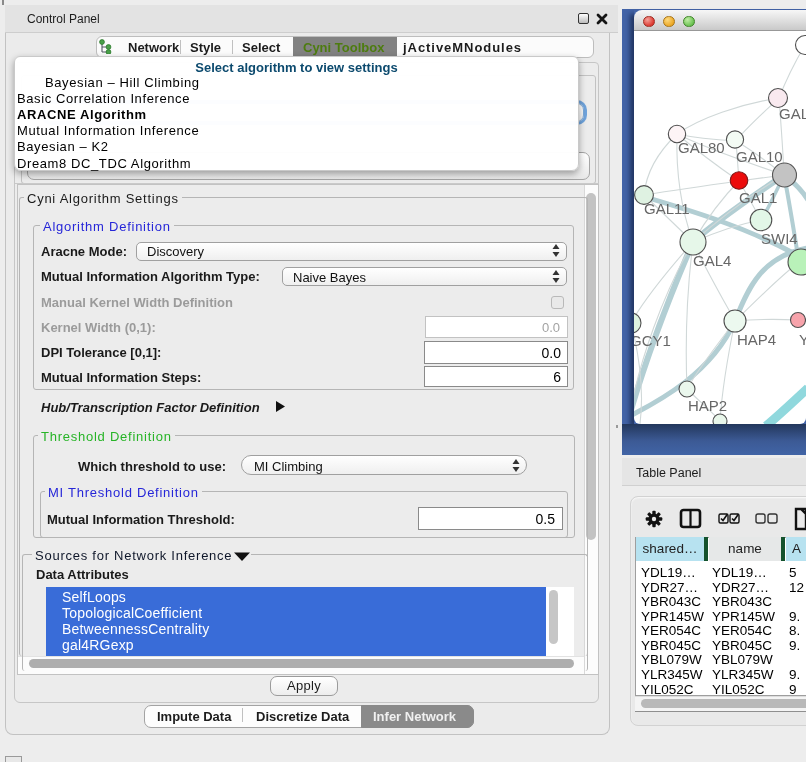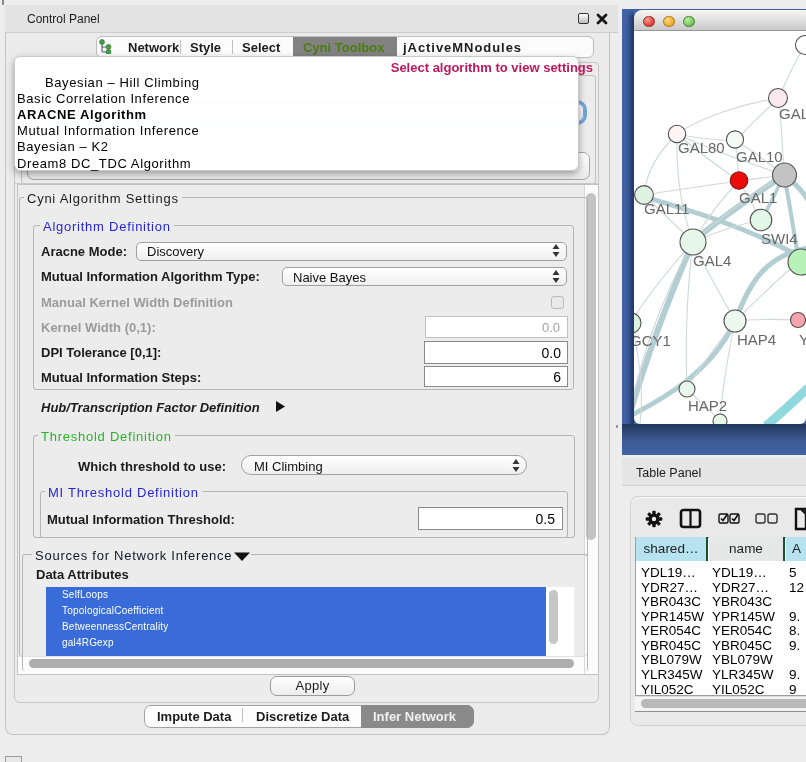--- a/index.html
+++ b/index.html
@@ -33,45 +33,45 @@
 .gtitle { position:absolute; background:#ececec; padding:0 3px; font-size:13px; letter-spacing:0.75px; line-height:15px; white-space:nowrap; }
 
 .flabel { position:absolute; font-weight:bold; font-size:13px; color:#1a1a1a; white-space:nowrap; }
 .dis { color:#9b9b9b; }
 .combo { position:absolute; background:linear-gradient(#ffffff,#efefef); border:1px solid #a0a0a0; }
 .combo-txt { position:absolute; font-size:13px; color:#111; }
 .tf { position:absolute; background:#fff; text-align:right; font-size:13px; }
 
 #srclist { left:46px; top:587px; width:528px; height:69px; background:#fff; }
 #srcblue { position:absolute; left:0; top:0; width:500px; height:69px; background:#396cd8; }
-.li { position:absolute; left:16px; color:#fff; font-size:10px; letter-spacing:0.2px; white-space:nowrap; }
+.li { position:absolute; left:16px; color:#fff; font-size:14px; letter-spacing:0.2px; white-space:nowrap; }
 #listthumb { position:absolute; left:503px; top:3px; width:9px; height:54px; background:#c6c6c6; border-radius:4.5px; }
 
-#apply { left:270px; top:676px; width:85px; height:20px; border:1px solid #9b9b9b; border-radius:7px; background:linear-gradient(#ffffff,#ededed); text-align:center; line-height:18px; font-size:13px; letter-spacing:0.3px; color:#1c1c1c; }
+#apply { left:270px; top:676px; width:68px; height:20px; border:1px solid #9b9b9b; border-radius:7px; background:linear-gradient(#ffffff,#ededed); text-align:center; line-height:18px; font-size:13px; letter-spacing:0.3px; color:#1c1c1c; }
 
 #btabs { left:144px; top:705px; width:330px; height:23px; background:#fdfdfd; border:1px solid #a3a3a3; border-radius:7px; }
 #btab-sel { left:361px; top:705px; width:113px; height:23px; background:#8a8a8a; border:1px solid #8a8a8a; border-radius:0 7px 7px 0; }
 .btabtxt { top:709px; font-size:13px; font-weight:bold; color:#1c1c1c; }
 
 #popup { left:14px; top:56px; width:565px; height:115px; border-radius:6px 6px 7px 7px !important; background:rgba(255,255,255,0.98); border:1px solid #c9c9c9; border-radius:0 0 7px 7px; box-shadow:0 3px 7px rgba(0,0,0,0.35); }
-#popup-prompt { left:0; top:60px; width:593px; text-align:right; color:#be185d; font-size:13px; font-weight:bold; }
+#popup-prompt { left:0; top:60px; width:593px; text-align:center; color:#0c4a6e; font-size:13px; font-weight:bold; }
 .pitem { position:absolute; left:17px; font-size:13px; letter-spacing:0.6px; color:#000; white-space:nowrap; }
 
 #desktop { left:622px; top:9px; width:184px; height:446px; background:#4263a7; }
 #macwin-sh { left:634px; top:10px; width:172px; height:414px; box-shadow:-4px 4px 5px rgba(8,16,42,0.55); }
 #macwin-tb { left:634px; top:10px; width:172px; height:21px; background:linear-gradient(#f7f7f7,#c9c9c9); border-radius:8px 0 0 0; border-bottom:1px solid #989898; }
 .light { position:absolute; width:11.5px; height:11.5px; border-radius:50%; top:15.6px; }
 #netarea { left:634px; top:31px; width:172px; height:393px; background:#ffffff; border-radius:0 0 6px 6px; }
 #netshadow { left:622px; top:424px; width:184px; height:31px; background:linear-gradient(#23375c,#3c5a95 55%,#4164a6); }
 
 #tp-titlebar { left:622px; top:458px; width:184px; height:28px; background:#e5e5e5; border-bottom:1px solid #d0d0d0; }
 #tp-title { left:636px; top:466px; font-size:12.5px; color:#1c1c1c; }
 #tpanel { left:630px; top:496px; width:200px; height:230px; background:#e9e9e9; border:1px solid #d2d2d2; border-radius:8px; box-shadow:inset 0 1px 2px rgba(255,255,255,0.8); }
 #tbl { left:635px; top:537px; width:171px; height:159px; background:#fff; border:1px solid #9e9e9e; border-right:none; overflow:hidden; }
-.hcell { position:absolute; top:0; height:24px; border-right:2px solid #14532d; text-align:center; font-size:13.5px; color:#222; line-height:24px; }
+.hcell { position:absolute; top:0; height:24px; border-right:4px solid #14532d; text-align:center; font-size:13.5px; color:#222; line-height:24px; }
 .trow { position:absolute; font-size:13.5px; color:#000; white-space:nowrap; }
 #tbl-htrack { left:635px; top:696px; width:171px; height:16px; background:#f4f4f4; border-top:1px solid #ddd; border-bottom:1px solid #8f8f8f; }
 #tbl-hthumb { left:641px; top:699px; width:170px; height:9px; background:#b9b9b9; border-radius:4.5px; }
 </style>
 </head>
 <body>
 
 <div class="abs" id="cp-window"></div>
 <div class="abs" id="cp-titlebar"></div>
 <div class="abs" id="cp-title">Control Panel</div>

